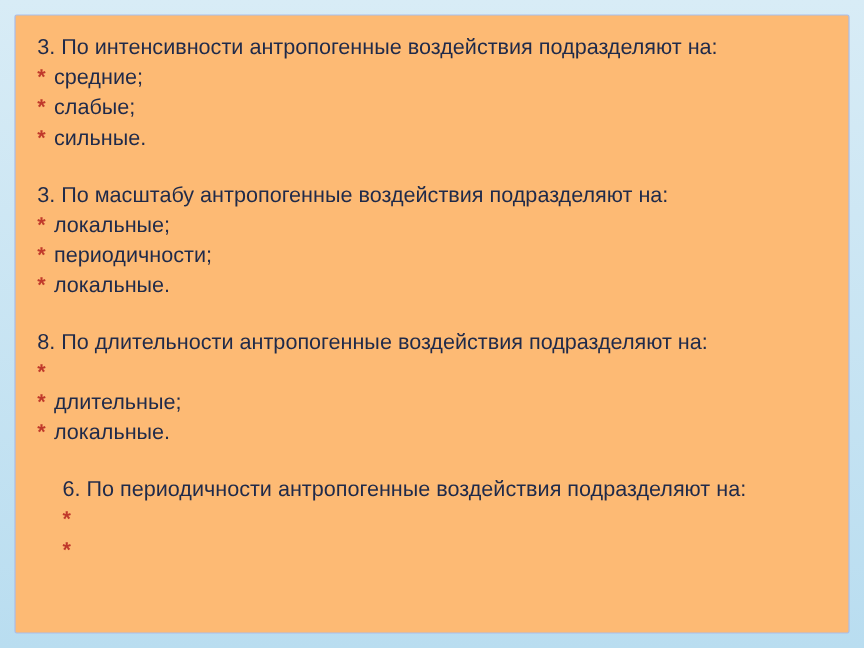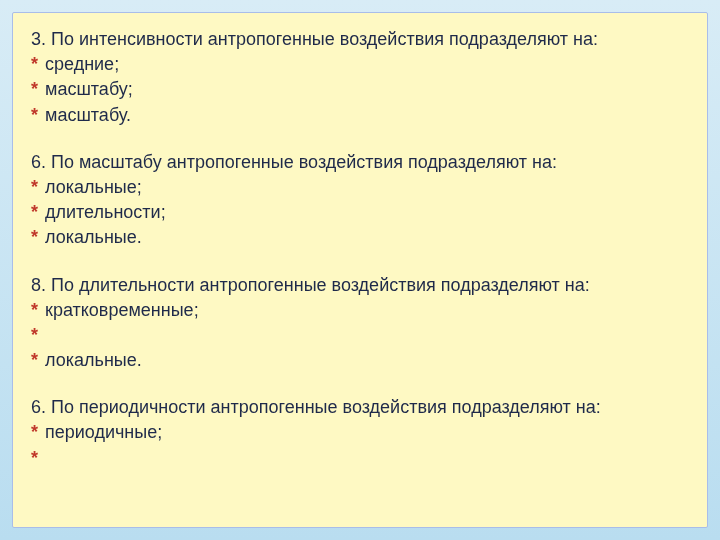--- a/index.html
+++ b/index.html
@@ -8,88 +8,87 @@
     background: linear-gradient(180deg, #d8ecf6 0%, #b9ddf0 100%);
     font-family: "Trebuchet MS", "Segoe UI", Verdana, sans-serif;
     font-size: 18px;
     line-height: 1.4;
     color: #1f2a4a;
     padding: 12px;
     overflow: hidden;
   }
   .card {
     width: 100%; height: 100%;
-    background: #fef9c3;
+    background: #fdba74;
     border: 1px solid #a9bde9;
     border-radius: 2px;
     padding: 14px 18px 10px 18px;
   }
   .section { margin-bottom: 22px; }
-  .section:last-child { margin-bottom: 0; }
+  .section:last-child { margin-bottom: 0; margin-left: 21px; }
   .heading { color: #1f2a4a; }
   .item { display: flex; }
   .ast { color: #c0392b; font-weight: bold; width: 14px; flex: 0 0 14px; }
   .txt { color: #1f2a4a; }
 </style>
 </head>
 <body>
 
 <div class="card">
 
   <div class="section">
     <div class="heading">3. По интенсивности антропогенные воздействия подразделяют на:</div>
     <div class="item">
         <span class="ast">*</span>
         <span class="txt">средние;</span>
       </div>
     <div class="item">
         <span class="ast">*</span>
-        <span class="txt">масштабу;</span>
+        <span class="txt">слабые;</span>
       </div>
     <div class="item">
         <span class="ast">*</span>
-        <span class="txt">масштабу.</span>
+        <span class="txt">сильные.</span>
       </div>
   </div>
 
   <div class="section">
-    <div class="heading">6. По масштабу антропогенные воздействия подразделяют на:</div>
+    <div class="heading">3. По масштабу антропогенные воздействия подразделяют на:</div>
     <div class="item">
         <span class="ast">*</span>
         <span class="txt">локальные;</span>
       </div>
     <div class="item">
         <span class="ast">*</span>
-        <span class="txt">длительности;</span>
+        <span class="txt">периодичности;</span>
       </div>
     <div class="item">
         <span class="ast">*</span>
         <span class="txt">локальные.</span>
       </div>
   </div>
 
   <div class="section">
     <div class="heading">8. По длительности антропогенные воздействия подразделяют на:</div>
     <div class="item">
         <span class="ast">*</span>
-        <span class="txt">кратковременные;</span>
       </div>
     <div class="item">
         <span class="ast">*</span>
+        <span class="txt">длительные;</span>
       </div>
     <div class="item">
         <span class="ast">*</span>
         <span class="txt">локальные.</span>
       </div>
   </div>
 
   <div class="section">
     <div class="heading">6. По периодичности антропогенные воздействия подразделяют на:</div>
     <div class="item">
         <span class="ast">*</span>
-        <span class="txt">периодичные;</span>
       </div>
     <div class="item">
         <span class="ast">*</span>
       </div>
   </div>
 
 </div>
 
 </body></html>

